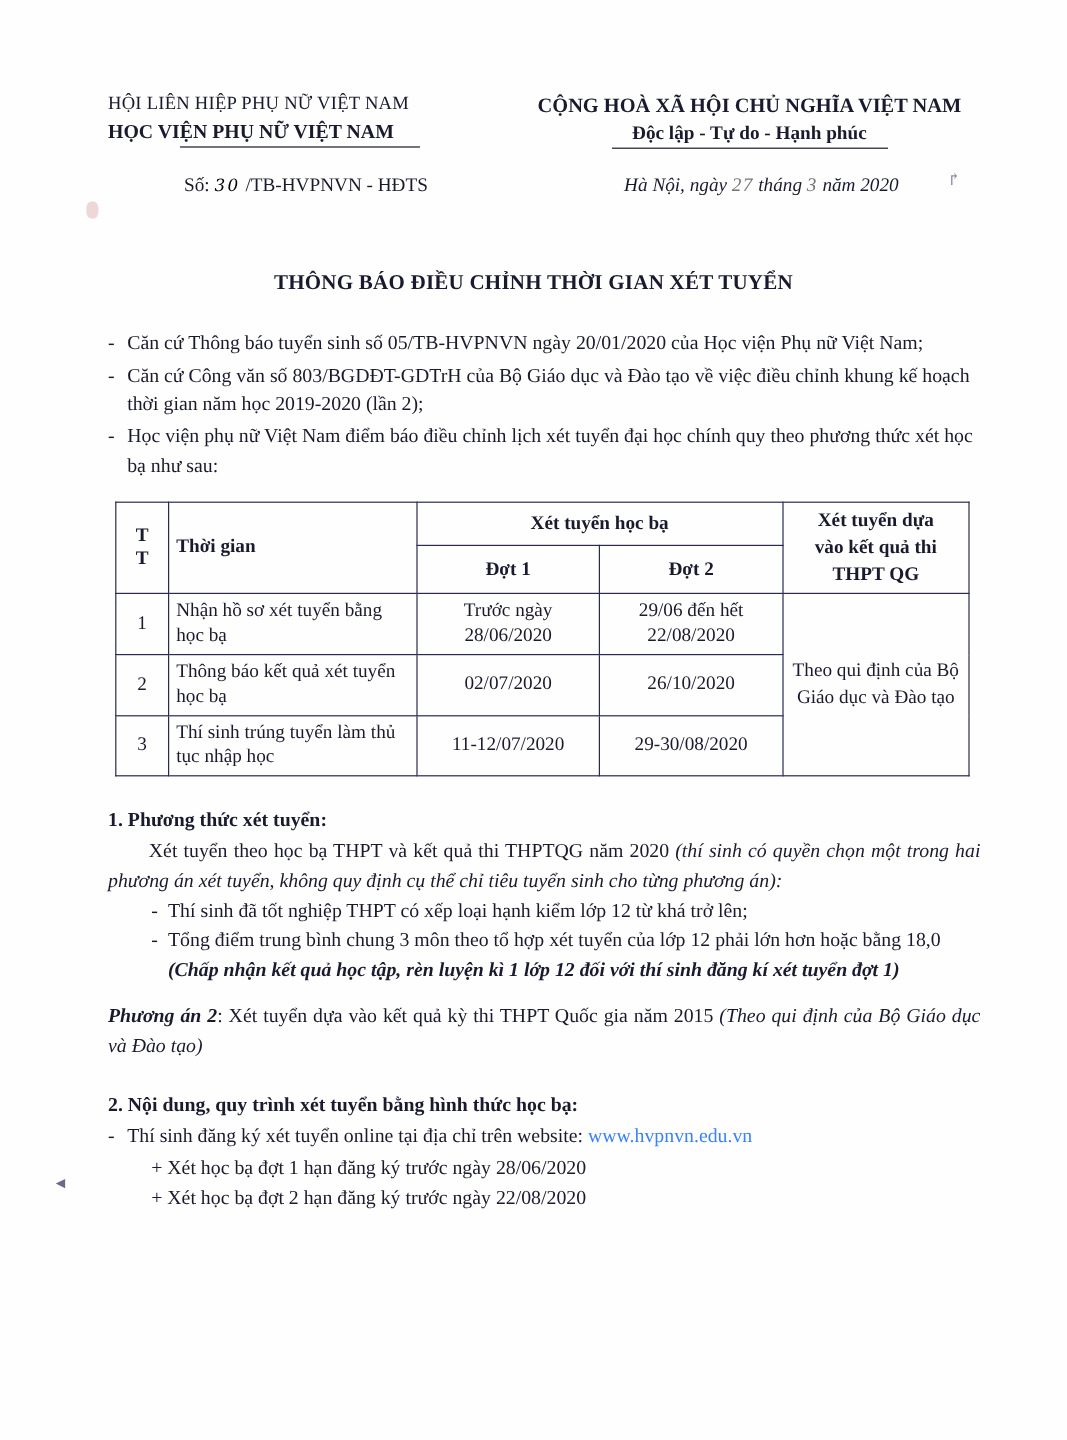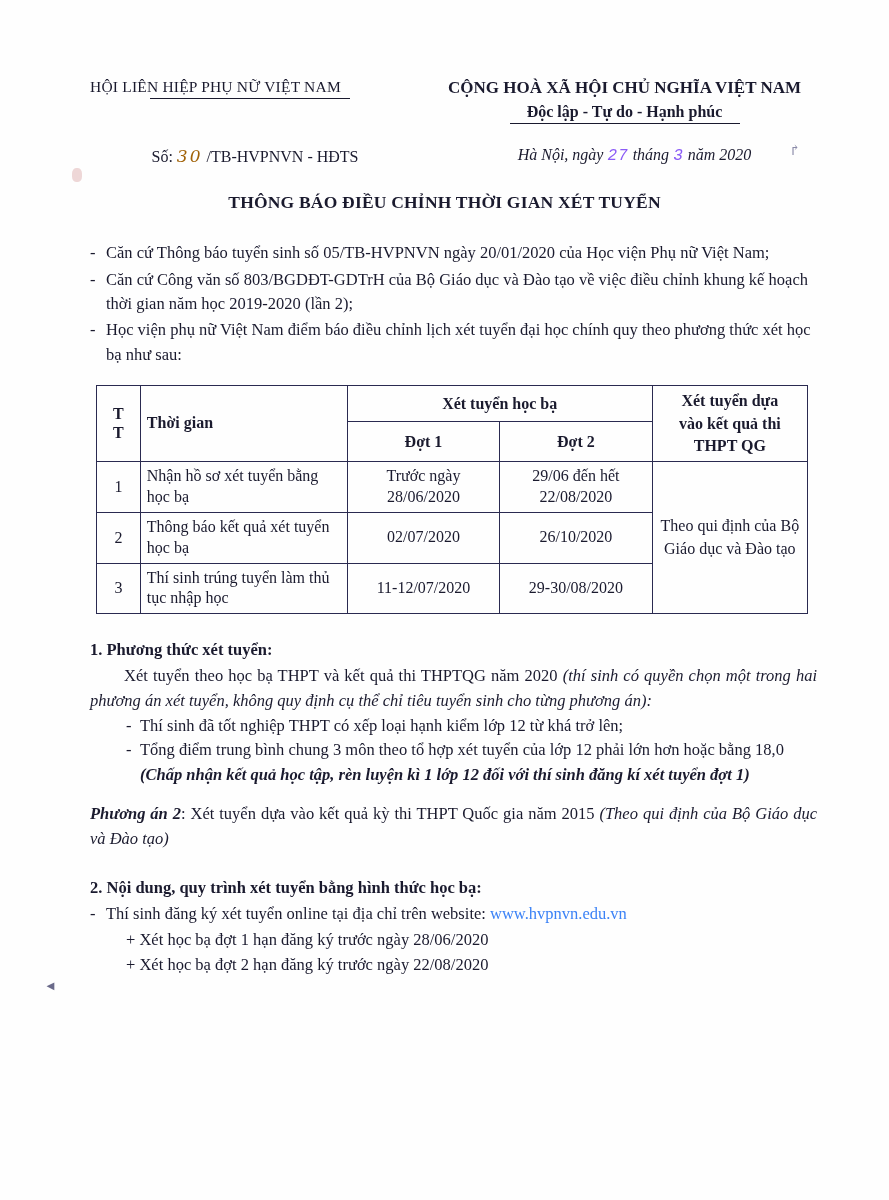--- a/index.html
+++ b/index.html
@@ -84,43 +84,43 @@
   .docnum {
     width: 330px;
     text-align: center;
     font-size: 16px;
     padding-left: 30px;
     white-space: nowrap;
   }
   .docnum .hand {
     font-family: "DejaVu Serif", serif;
     font-style: italic;
-    font-size: 17px;
+    font-size: 14px;
     letter-spacing: 2px;
-    color: #a16207;
+    color: #000000;
   }
   .dateline {
     flex: 1;
     text-align: center;
     font-size: 16px;
     font-style: italic;
     padding-left: 20px;
     white-space: nowrap;
   }
   .dateline .hand {
-    font-family: Liberation Mono, monospace;
-    font-style: italic;
-    color: #8b5cf6;
+    font-family: Liberation Serif, serif;
+    font-style: italic;
+    color: #737373;
     letter-spacing: 1px;
   }
 
   
   .title-block {
     text-align: center;
-    margin-top: 23px;
+    margin-top: 58px;
     padding: 0 70px;
   }
   .title-line {
     font-size: 17.5px;
     font-weight: bold;
     line-height: 1.5;
     letter-spacing: 0.2px;
   }
 
   
@@ -271,20 +271,21 @@
 
 <div class="page">
 
   <div class="mark-tl"></div>
   <div class="mark-tr">↱</div>
   <div class="mark-left">◄</div>
 
   <div class="header">
     <div class="hdr-left">
       <div class="org-line1">HỘI LIÊN HIỆP PHỤ NỮ VIỆT NAM</div>
+      <div class="org-line2">HỌC VIỆN PHỤ NỮ VIỆT NAM</div>
       <div class="left-rule"></div>
     </div>
     <div class="hdr-right">
       <div class="nation-line1">CỘNG HOÀ XÃ HỘI CHỦ NGHĨA VIỆT NAM</div>
       <div class="nation-line2">Độc lập - Tự do - Hạnh phúc</div>
       <div class="nation-rule"></div>
     </div>
   </div>
 
   <div class="subhead">

